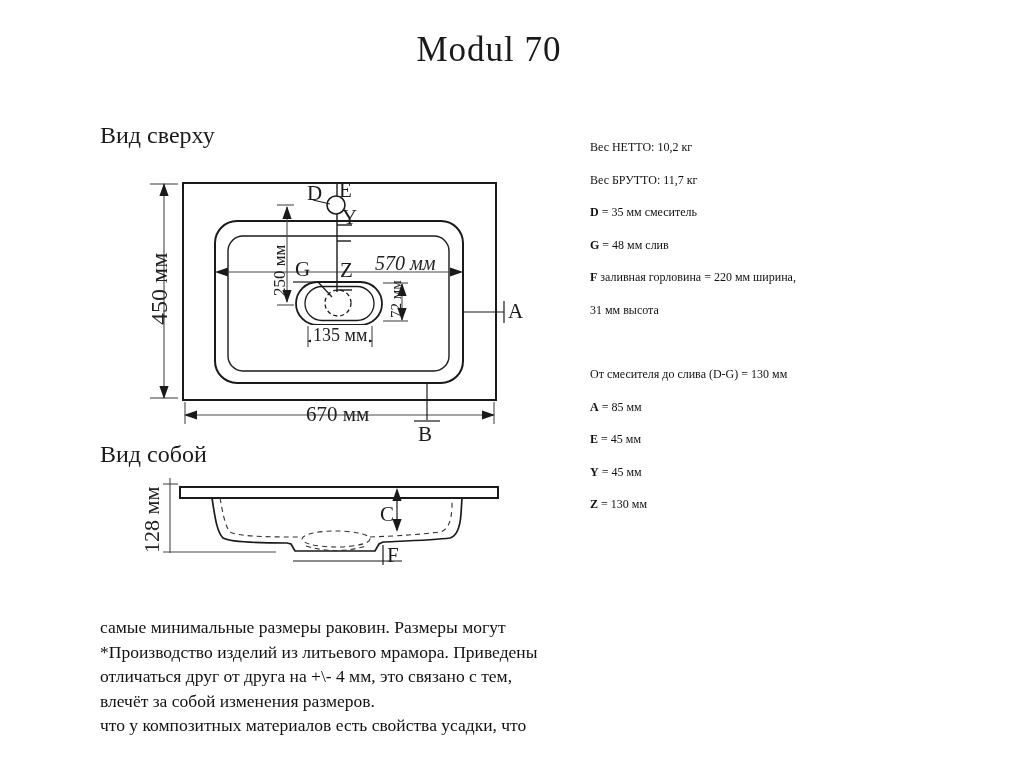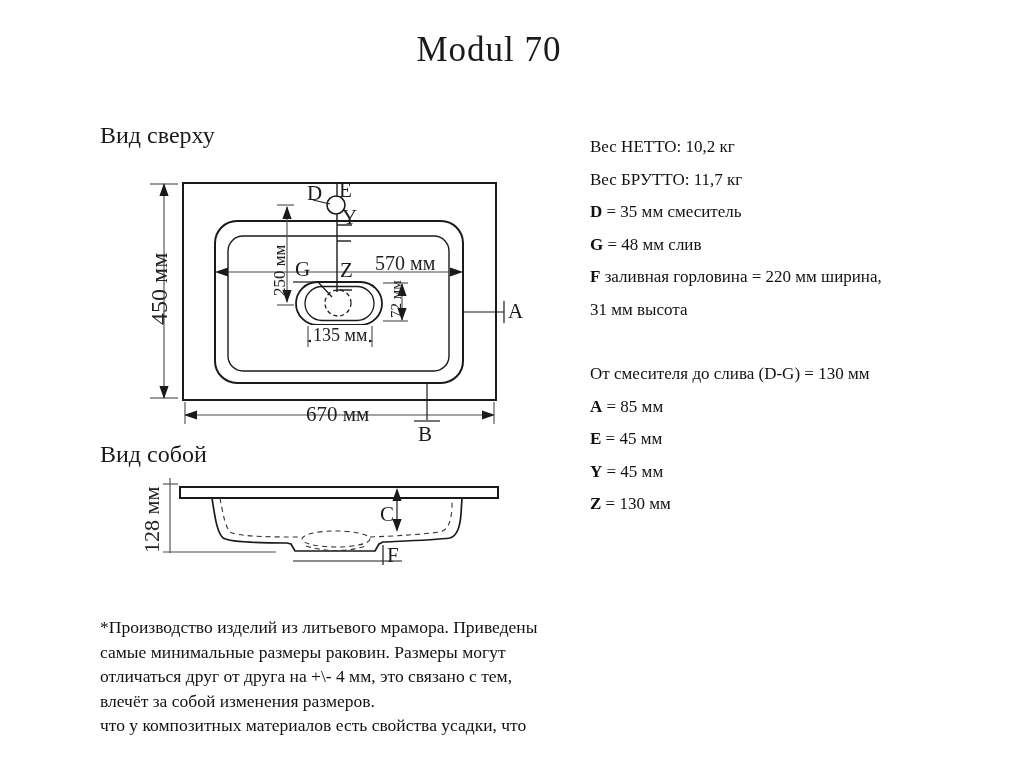--- a/index.html
+++ b/index.html
@@ -21,21 +21,21 @@
   }
   .section-label { font-size: 24px; }
   .pt-label { font-size: 21px; }
   .dim-label { font-size: 20px; color: #222; }
   .rot { transform: rotate(-90deg); transform-origin: 0 0; }
   .svg-layer { position: absolute; left: 0; top: 0; }
   .specs {
     position: absolute;
     left: 590px;
     top: 131px;
-    font-size: 17px;
+    font-size: 12px;
     line-height: 32.5px;
     color: #111;
   }
   .spec-line b { font-weight: bold; }
   .spec-line.gap { margin-top: 32px; }
   .note {
     position: absolute;
     left: 100px;
     top: 615px;
     font-size: 17.5px;
@@ -171,21 +171,21 @@
   </svg>
 
   <div class="abs title" style="left:489px; top:30px;">Modul 70</div>
 
   <div class="abs section-label" style="left:100px; top:122px;">Вид сверху</div>
 
   <div class="abs section-label" style="left:100px; top:441px;">Вид собой</div>
 
   <div class="abs dim-label rot" style="left:146px; top:325px; font-size:24px;">450 мм</div>
   <div class="abs dim-label" style="left:306px; top:402px; font-size:21px;">670 мм</div>
-  <div class="abs dim-label" style="left:375px; top:252px;">570 мм</div>
+  <div class="abs dim-label" style="left:375px; top:252px;font-style:italic;">570 мм</div>
   <div class="abs dim-label rot" style="left:270px; top:296px; font-size:17px;">250 мм</div>
   <div class="abs dim-label bg-white" style="left:311px; top:325px; font-size:18px;">135 мм</div>
   <div class="abs dim-label rot" style="left:388px; top:318px; font-size:15px;">72 мм</div>
 
   <div class="abs pt-label" style="left:307px; top:181px;">D</div>
   <div class="abs pt-label" style="left:339px; top:178px;">E</div>
   <div class="abs pt-label" style="left:342px; top:205px;">Y</div>
   <div class="abs pt-label" style="left:340px; top:258px;">Z</div>
   <div class="abs pt-label" style="left:295px; top:257px;">G</div>
   <div class="abs pt-label" style="left:508px; top:299px;">A</div>
@@ -203,20 +203,20 @@
     <div class="spec-line"><b>F</b><span> заливная горловина = 220 мм ширина,</span></div>
     <div class="spec-line"><b></b><span>31 мм высота</span></div>
     <div class="spec-line gap"><b></b><span>От смесителя до слива (D-G) = 130 мм</span></div>
     <div class="spec-line"><b>A</b><span> = 85 мм</span></div>
     <div class="spec-line"><b>E</b><span> = 45 мм</span></div>
     <div class="spec-line"><b>Y</b><span> = 45 мм</span></div>
     <div class="spec-line"><b>Z</b><span> = 130 мм</span></div>
   </div>
 
   <div class="note">
+    <div>самые минимальные размеры раковин. Размеры могут</div>
     <div>*Производство изделий из литьевого мрамора. Приведены</div>
-    <div>самые минимальные размеры раковин. Размеры могут</div>
     <div>отличаться друг от друга на +\- 4 мм, это связано с тем,</div>
     <div>влечёт за собой изменения размеров.</div>
     <div>что у композитных материалов есть свойства усадки, что</div>
   </div>
 
 </div>
 
 </body></html>

